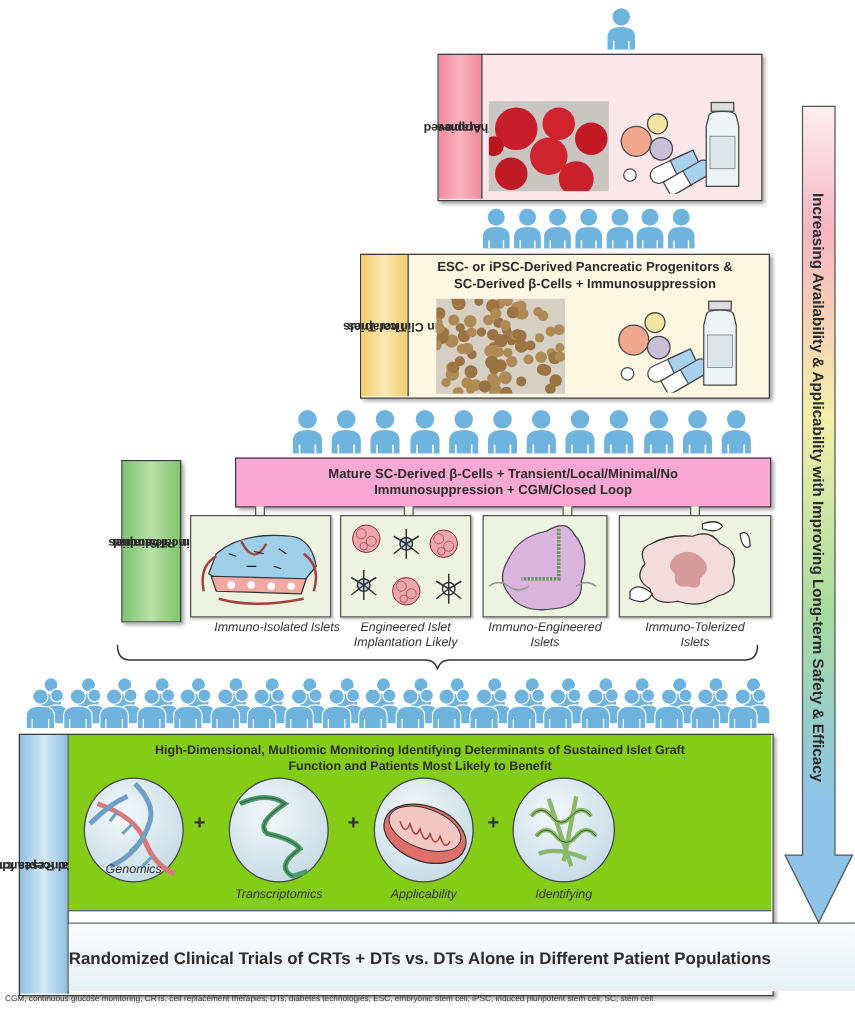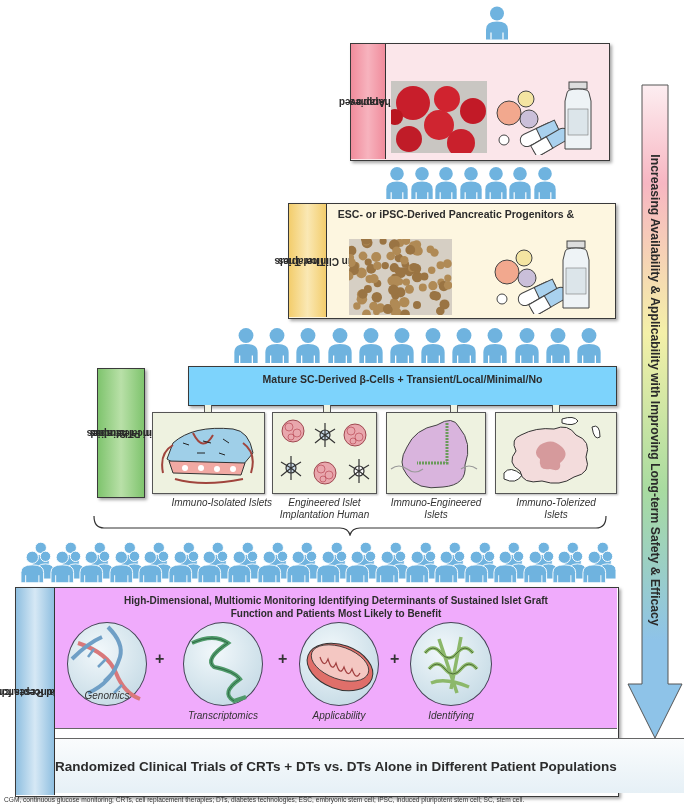--- a/index.html
+++ b/index.html
@@ -107,22 +107,23 @@
     </svg>
   </div>
 
 <div class="box" style="left:288px; top:203px; width:328px; height:116px; background:#fdf6e0;">
   <div class="vlabel" style="left:0; top:0; width:38px; height:113px; background:linear-gradient(90deg,#f3cd6c,#fae8b4,#f3cd6c); border-right:1.2px solid #333;">
     <span>
         <span style="display:block">Therapies</span>
         <span style="display:block">in Clinical Trials</span>
       </span>
   </div>
-  <div class="abs title-bold" style="left:24px; top:4px; width:286px;">
+  <div class="abs title-bold" style="left:36px; top:4px; width:286px;">
     <div>ESC- or iPSC-Derived Pancreatic Progenitors &amp;</div>
+    <div>SC-Derived β-Cells + Immunosuppression</div>
   </div>
   <div class="abs" style="left:60px; top:35px; width:103px; height:76px; background:#d6cfc4; overflow:hidden;">
     <svg id="sc-dots" width="103" height="76" viewBox="0 0 103 76">
         <circle cx="50.5" cy="42.6" r="3.7" fill="#b08a55"></circle>
         <circle cx="45.7" cy="38.5" r="3.7" fill="#9a7443"></circle>
         <circle cx="60.7" cy="31.2" r="4.1" fill="#9a7443"></circle>
         <circle cx="67.7" cy="5.8" r="4.5" fill="#b08a55"></circle>
         <circle cx="69.2" cy="12.0" r="4.6" fill="#b08a55"></circle>
         <circle cx="18.1" cy="3.8" r="5.4" fill="#9a7443"></circle>
         <circle cx="12.4" cy="33.8" r="5.4" fill="#b08a55"></circle>
@@ -270,23 +271,24 @@
   </div>
 
 <div class="box vlabel" style="left:97px; top:368px; width:48px; height:130px; background:linear-gradient(90deg,#7fc46e,#b9e0a8,#7fc46e);">
   <span>
       <span style="display:block">Therapies</span>
       <span style="display:block">in Preclinical</span>
       <span style="display:block">&amp; Clinical Studies</span>
     </span>
 </div>
 
-<div class="box" style="left:188px; top:366px; width:429px; height:40px; background:#7dd3fc; border-width:1.2px;">
+<div class="box" style="left:188px; top:366px; width:429px; height:40px; background:#f9a8d4; border-width:1.2px;">
   <div class="title-bold" style="padding-top:6px;">
     <div>Mature SC-Derived β-Cells + Transient/Local/Minimal/No</div>
+    <div>Immunosuppression + CGM/Closed Loop</div>
   </div>
 </div>
 
 <div class="conn" style="left:204px;"></div>
 <div class="conn" style="left:323px;"></div>
 <div class="conn" style="left:450px;"></div>
 <div class="conn" style="left:552px;"></div>
 
 <div class="sub" style="left:152px; width:113px;">
   <svg width="110" height="80" viewBox="0 0 110 80">
@@ -341,21 +343,21 @@
     <path d="M44 32 Q56 24 66 34 Q74 42 64 50 Q66 60 54 56 Q42 58 44 46 Q36 40 44 32 Z" fill="#d69a9c"></path>
     <path d="M66 6 Q78 2 82 8 Q78 14 66 10 Z M96 14 Q104 10 104 24 Q98 28 96 14 Z M8 60 Q14 52 26 62 Q20 72 8 66 Z" fill="#fff" stroke="#333" stroke-width="1"></path>
   </svg>
 </div>
 
 <div class="caption" style="left:148px; top:497px; width:124px;text-align:right;">
   <div>Immuno-Isolated Islets</div>
 </div>
 <div class="caption" style="left:268px; top:497px; width:113px;">
   <div>Engineered Islet</div>
-  <div>Implantation Human</div>
+  <div>Implantation Likely</div>
 </div>
 <div class="caption" style="left:380px; top:497px; width:112px;">
   <div>Immuno-Engineered</div>
   <div>Islets</div>
 </div>
 <div class="caption" style="left:495px; top:497px; width:122px;">
   <div>Immuno-Tolerized</div>
   <div>Islets</div>
 </div>
 
@@ -426,21 +428,21 @@
     </svg>
   </div>
 
 <div class="box" style="left:15px; top:587px; width:604px; height:210px; background:#ffffff;">
   <div class="vlabel" style="left:0; top:0; width:39px; height:207px; background:linear-gradient(90deg,#8fbfe0,#d6e8f5,#8fbfe0); border-right:1.2px solid #333;">
     <span>
         <span style="display:block">Concepts for</span>
         <span style="display:block">Clinical Research</span>
       </span>
   </div>
-  <div class="abs" style="left:39px; top:0; width:562px; height:141px; background:#f0abfc; border-bottom:1.2px solid #666;">
+  <div class="abs" style="left:39px; top:0; width:562px; height:141px; background:#84cc16; border-bottom:1.2px solid #666;">
     <div class="title-bold" style="padding-top:6px; font-size:10px;">
       <div>High-Dimensional, Multiomic Monitoring Identifying Determinants of Sustained Islet Graft</div>
       <div>Function and Patients Most Likely to Benefit</div>
     </div>
   </div>
   <div class="abs" style="left:39px; top:150px; width:644px; height:55px; background:linear-gradient(180deg,#fafcfd,#e6f0f6); border-top:1.2px solid #666; display:flex; align-items:center; ">
     <div style="font-weight:bold; font-size:13.5px; color:#2c2c2c;">Randomized Clinical Trials of CRTs + DTs vs. DTs Alone in Different Patient Populations</div>
   </div>
 </div>
 

